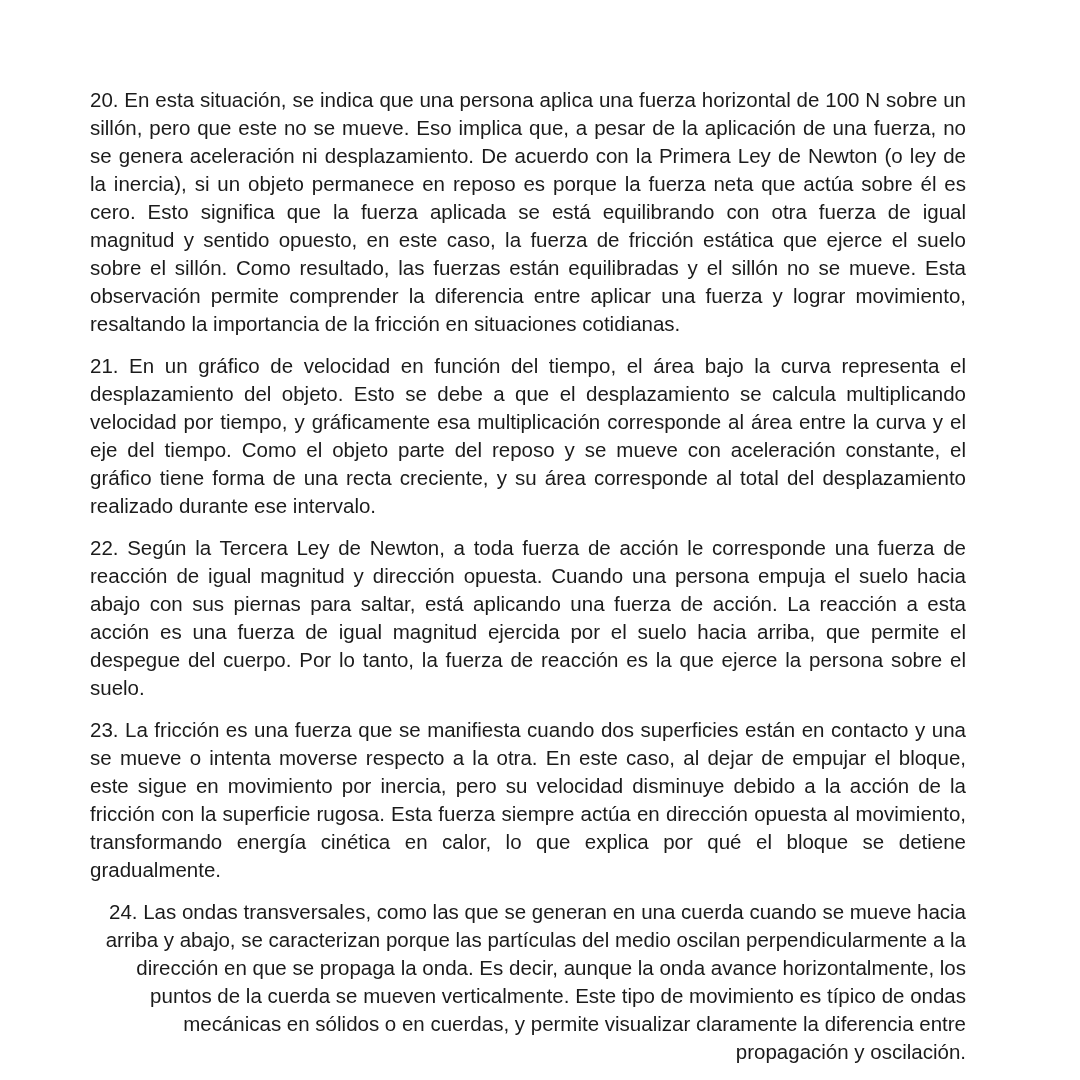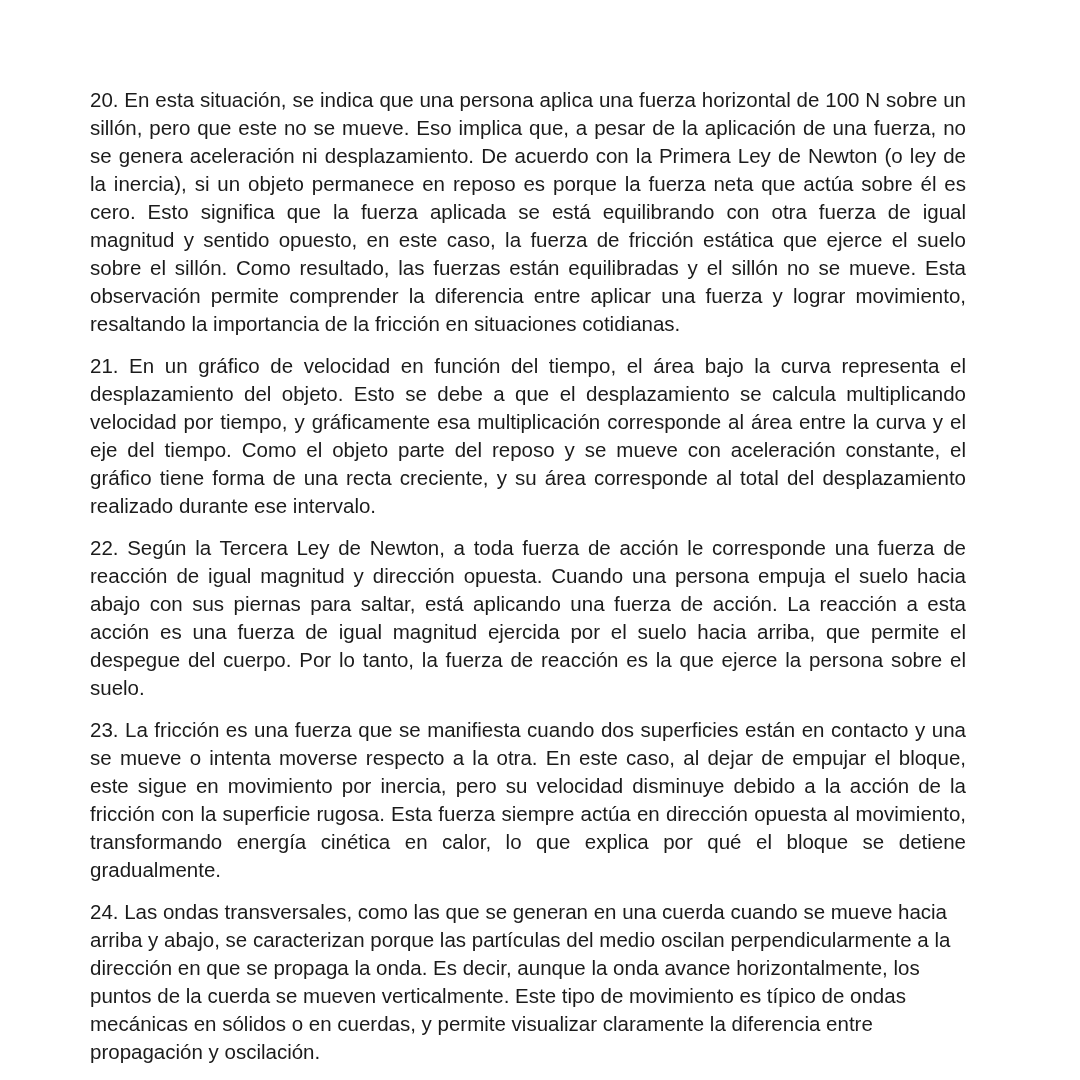--- a/index.html
+++ b/index.html
@@ -23,21 +23,21 @@
     line-height: 28px;
     color: #1b1b1b;
     -webkit-font-smoothing: antialiased;
   }
   .page p {
     margin: 0 0 14px 0;
     text-align: justify;
     text-justify: inter-word;
   }
   .page p.align-left {
-    text-align: left;
+    text-align: right;
   }
 </style>
 </head>
 <body>
 
 <div class="page">
   <p>20. En esta situación, se indica que una persona aplica una fuerza horizontal de 100 N sobre un sillón, pero que este no se mueve. Eso implica que, a pesar de la aplicación de una fuerza, no se genera aceleración ni desplazamiento. De acuerdo con la Primera Ley de Newton (o ley de la inercia), si un objeto permanece en reposo es porque la fuerza neta que actúa sobre él es cero. Esto significa que la fuerza aplicada se está equilibrando con otra fuerza de igual magnitud y sentido opuesto, en este caso, la fuerza de fricción estática que ejerce el suelo sobre el sillón. Como resultado, las fuerzas están equilibradas y el sillón no se mueve. Esta observación permite comprender la diferencia entre aplicar una fuerza y lograr movimiento, resaltando la importancia de la fricción en situaciones cotidianas.</p>
   <p>21. En un gráfico de velocidad en función del tiempo, el área bajo la curva representa el desplazamiento del objeto. Esto se debe a que el desplazamiento se calcula multiplicando velocidad por tiempo, y gráficamente esa multiplicación corresponde al área entre la curva y el eje del tiempo. Como el objeto parte del reposo y se mueve con aceleración constante, el gráfico tiene forma de una recta creciente, y su área corresponde al total del desplazamiento realizado durante ese intervalo.</p>
   <p>22. Según la Tercera Ley de Newton, a toda fuerza de acción le corresponde una fuerza de reacción de igual magnitud y dirección opuesta. Cuando una persona empuja el suelo hacia abajo con sus piernas para saltar, está aplicando una fuerza de acción. La reacción a esta acción es una fuerza de igual magnitud ejercida por el suelo hacia arriba, que permite el despegue del cuerpo. Por lo tanto, la fuerza de reacción es la que ejerce la persona sobre el suelo.</p>
   <p>23. La fricción es una fuerza que se manifiesta cuando dos superficies están en contacto y una se mueve o intenta moverse respecto a la otra. En este caso, al dejar de empujar el bloque, este sigue en movimiento por inercia, pero su velocidad disminuye debido a la acción de la fricción con la superficie rugosa. Esta fuerza siempre actúa en dirección opuesta al movimiento, transformando energía cinética en calor, lo que explica por qué el bloque se detiene gradualmente.</p>

